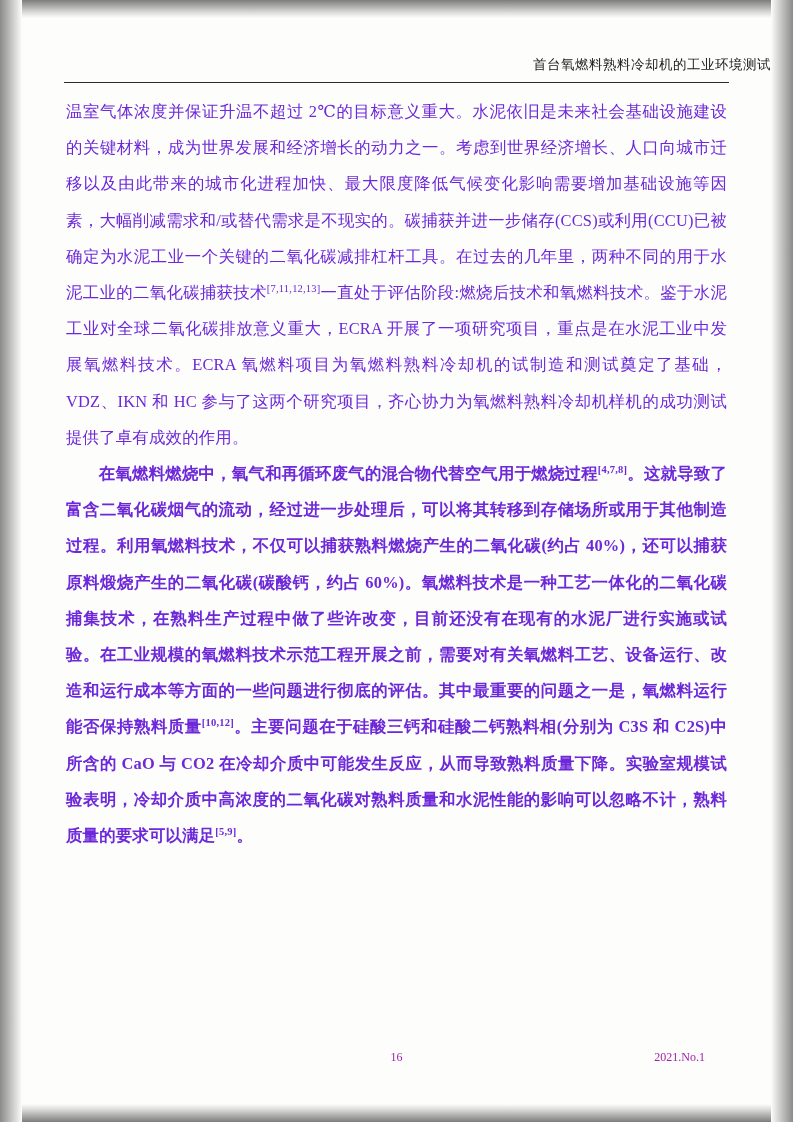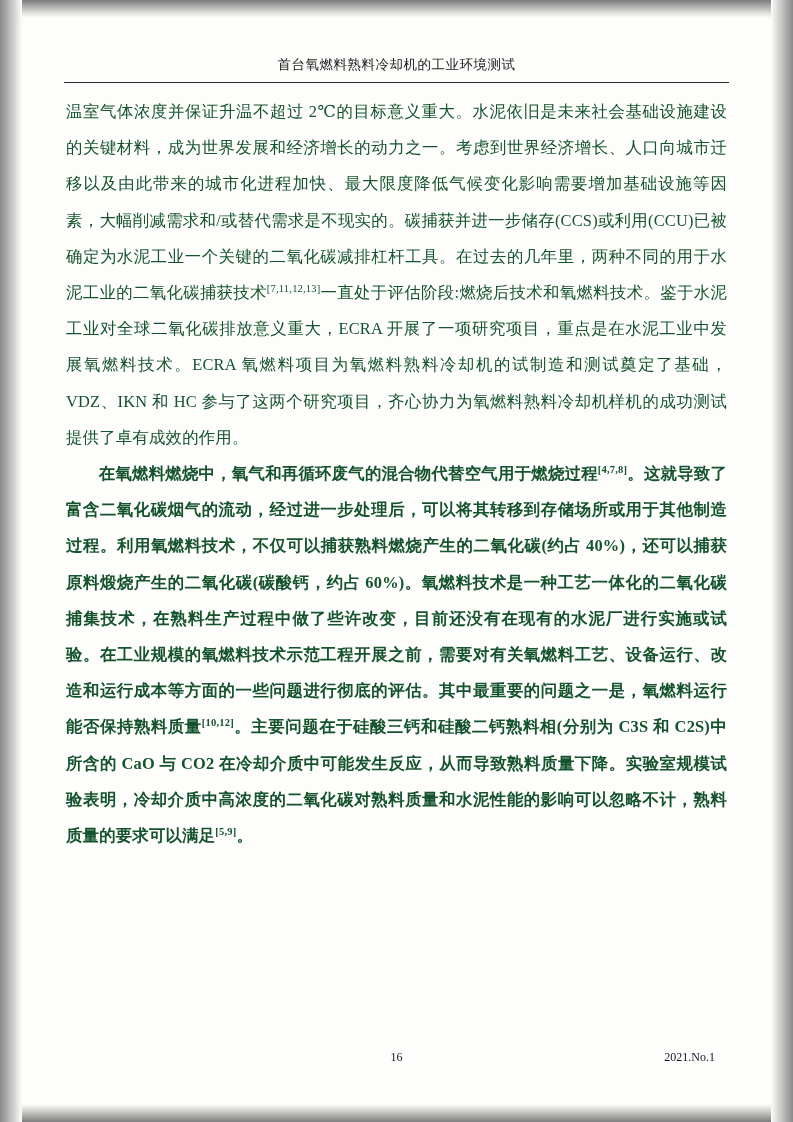--- a/index.html
+++ b/index.html
@@ -25,21 +25,21 @@
     top: 18px;
     right: 22px;
     bottom: 18px;
     background: #fdfdfb;
   }
   .header {
     position: absolute;
     left: 0;
     right: 0;
     top: 38px;
-    text-align: center;
+    text-align: right;
     font-size: 13.5px;
     color: #1a1a1a;
     letter-spacing: 0.5px;
     font-family: "Liberation Serif", "DejaVu Serif", serif;
   }
   .header-rule {
     position: absolute;
     left: 42px;
     right: 42px;
     top: 64px;
@@ -49,21 +49,21 @@
     position: absolute;
     left: 44px;
     right: 44px;
     top: 76px;
     bottom: 70px;
   }
   p.para {
     margin: 0 0 0 0;
     font-size: 16.4px;
     line-height: 36.2px;
-    color: #14532d;
+    color: #6d28d9;
     text-align: justify;
     text-justify: inter-character;
     text-align-last: left;
     letter-spacing: 0.2px;
   }
   p.indent {
     text-indent: 2em;
     font-weight: bold;
   }
   sup {
@@ -71,31 +71,31 @@
     vertical-align: super;
     line-height: 0;
   }
   .footer {
     position: absolute;
     left: 44px;
     right: 44px;
     bottom: 36px;
     height: 18px;
     font-size: 12px;
-    color: #0f172a;
+    color: #a21caf;
   }
   .footer .page-num {
     position: absolute;
     left: 0;
     right: 0;
     text-align: center;
   }
   .footer .issue {
     position: absolute;
-    right: 12px;
+    right: 22px;
     top: 0;
   }
   .edge-shadow-l {
     position: absolute;
     left: 0; top: 0; bottom: 0; width: 22px;
     background: linear-gradient(to right, #8a8a8a, #d9d9d7 70%, #fdfdfb);
   }
   .edge-shadow-r {
     position: absolute;
     right: 0; top: 0; bottom: 0; width: 22px;

